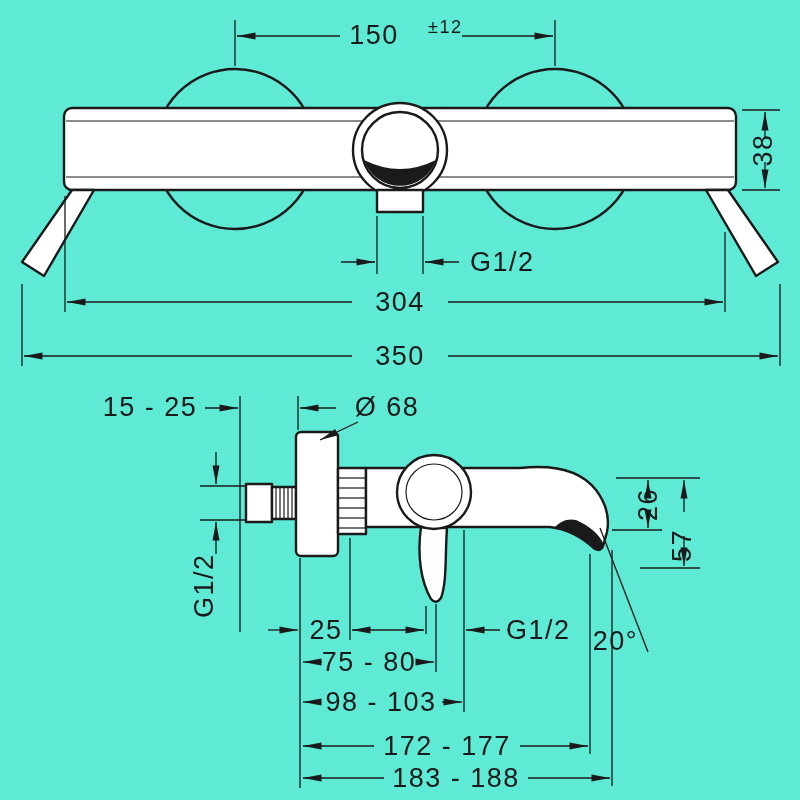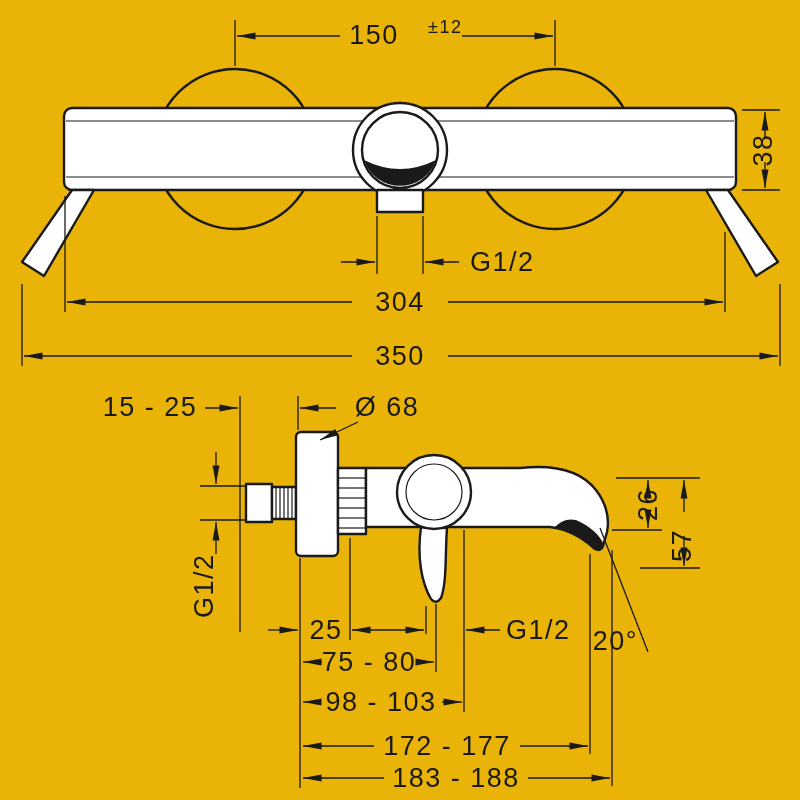--- a/index.html
+++ b/index.html
@@ -1,16 +1,16 @@
 <!DOCTYPE html>
 <html><head>
 <meta charset="utf-8">
 <style>
   html,body{margin:0;padding:0;background:#ffffff;}
-  .sheet{width:800px;height:800px;background:#eab308;position:relative;overflow:hidden;}
+  .sheet{width:800px;height:800px;background:#5eead4;position:relative;overflow:hidden;}
   svg{display:block;}
   svg text{
     font-family:"Liberation Sans", sans-serif;
     fill:#1a1a1a;
     letter-spacing:1.5px;
   }
   .obj{stroke:#1a1a1a;stroke-width:2.4;fill:none;stroke-linejoin:round;stroke-linecap:round;}
   .objw{stroke:#1a1a1a;stroke-width:2.4;fill:#ffffff;stroke-linejoin:round;}
   .thin{stroke:#1a1a1a;stroke-width:1.2;fill:none;}
   .dim{stroke:#1a1a1a;stroke-width:1.3;fill:none;}

